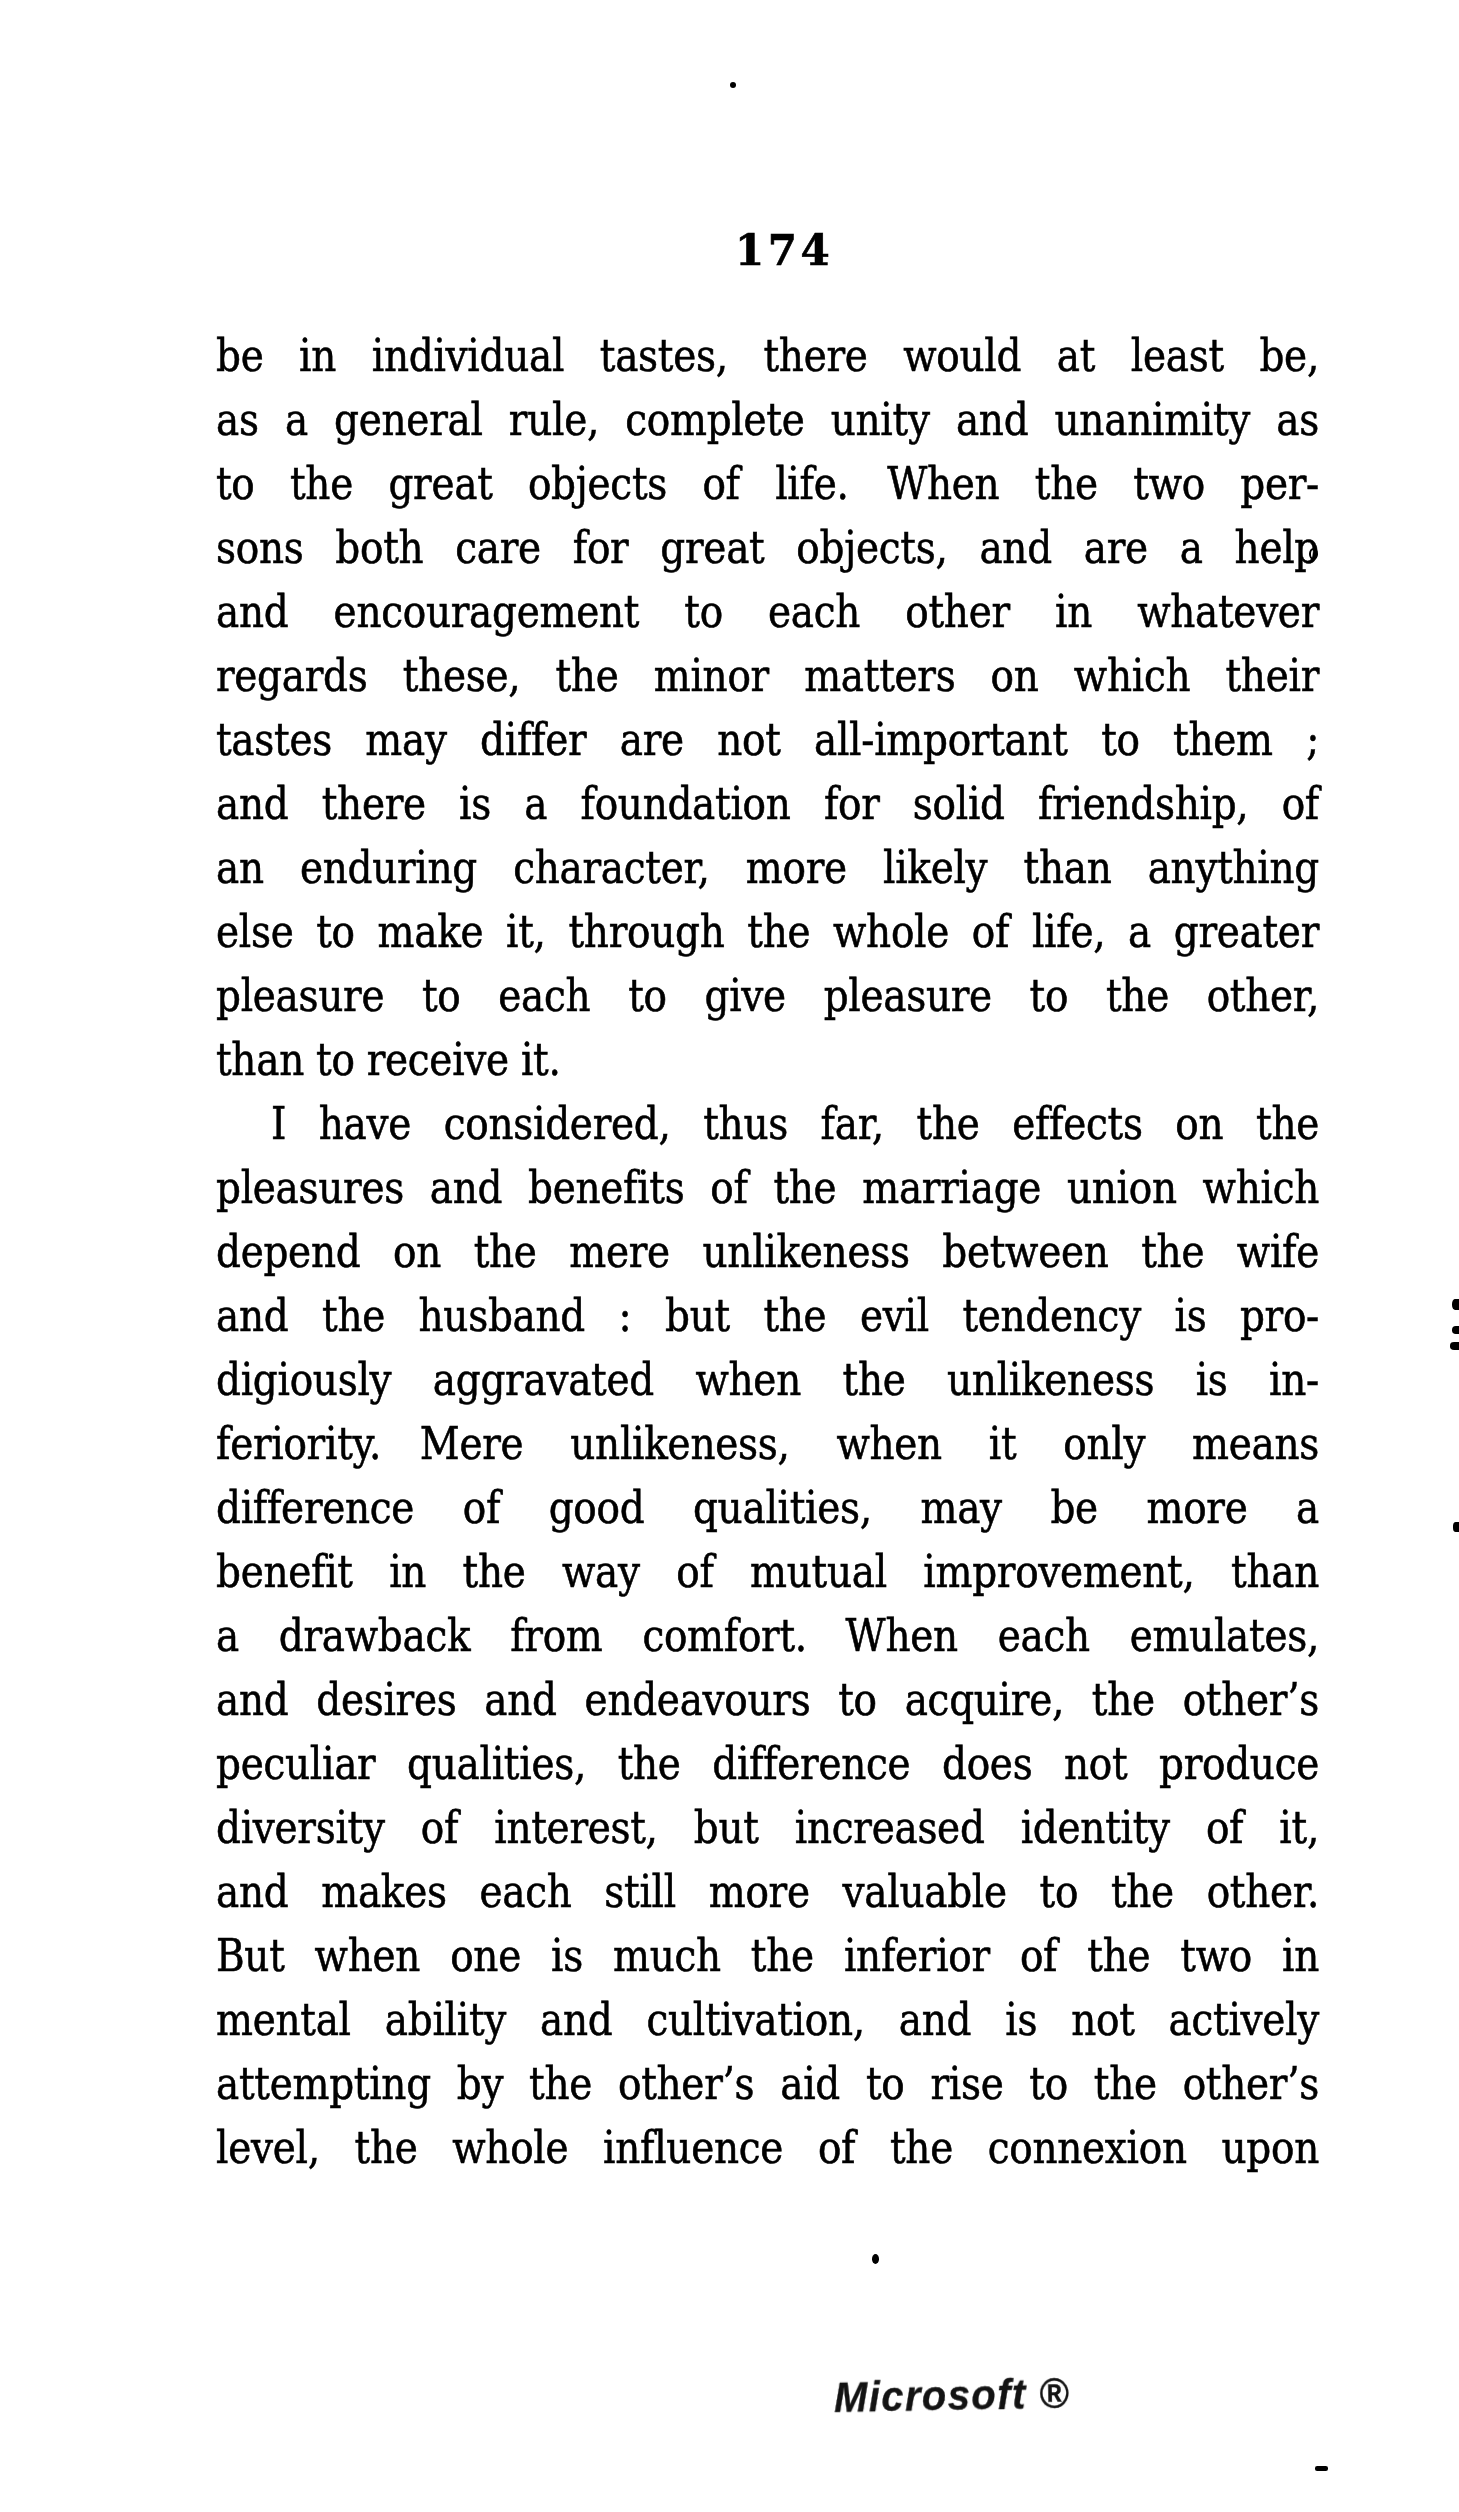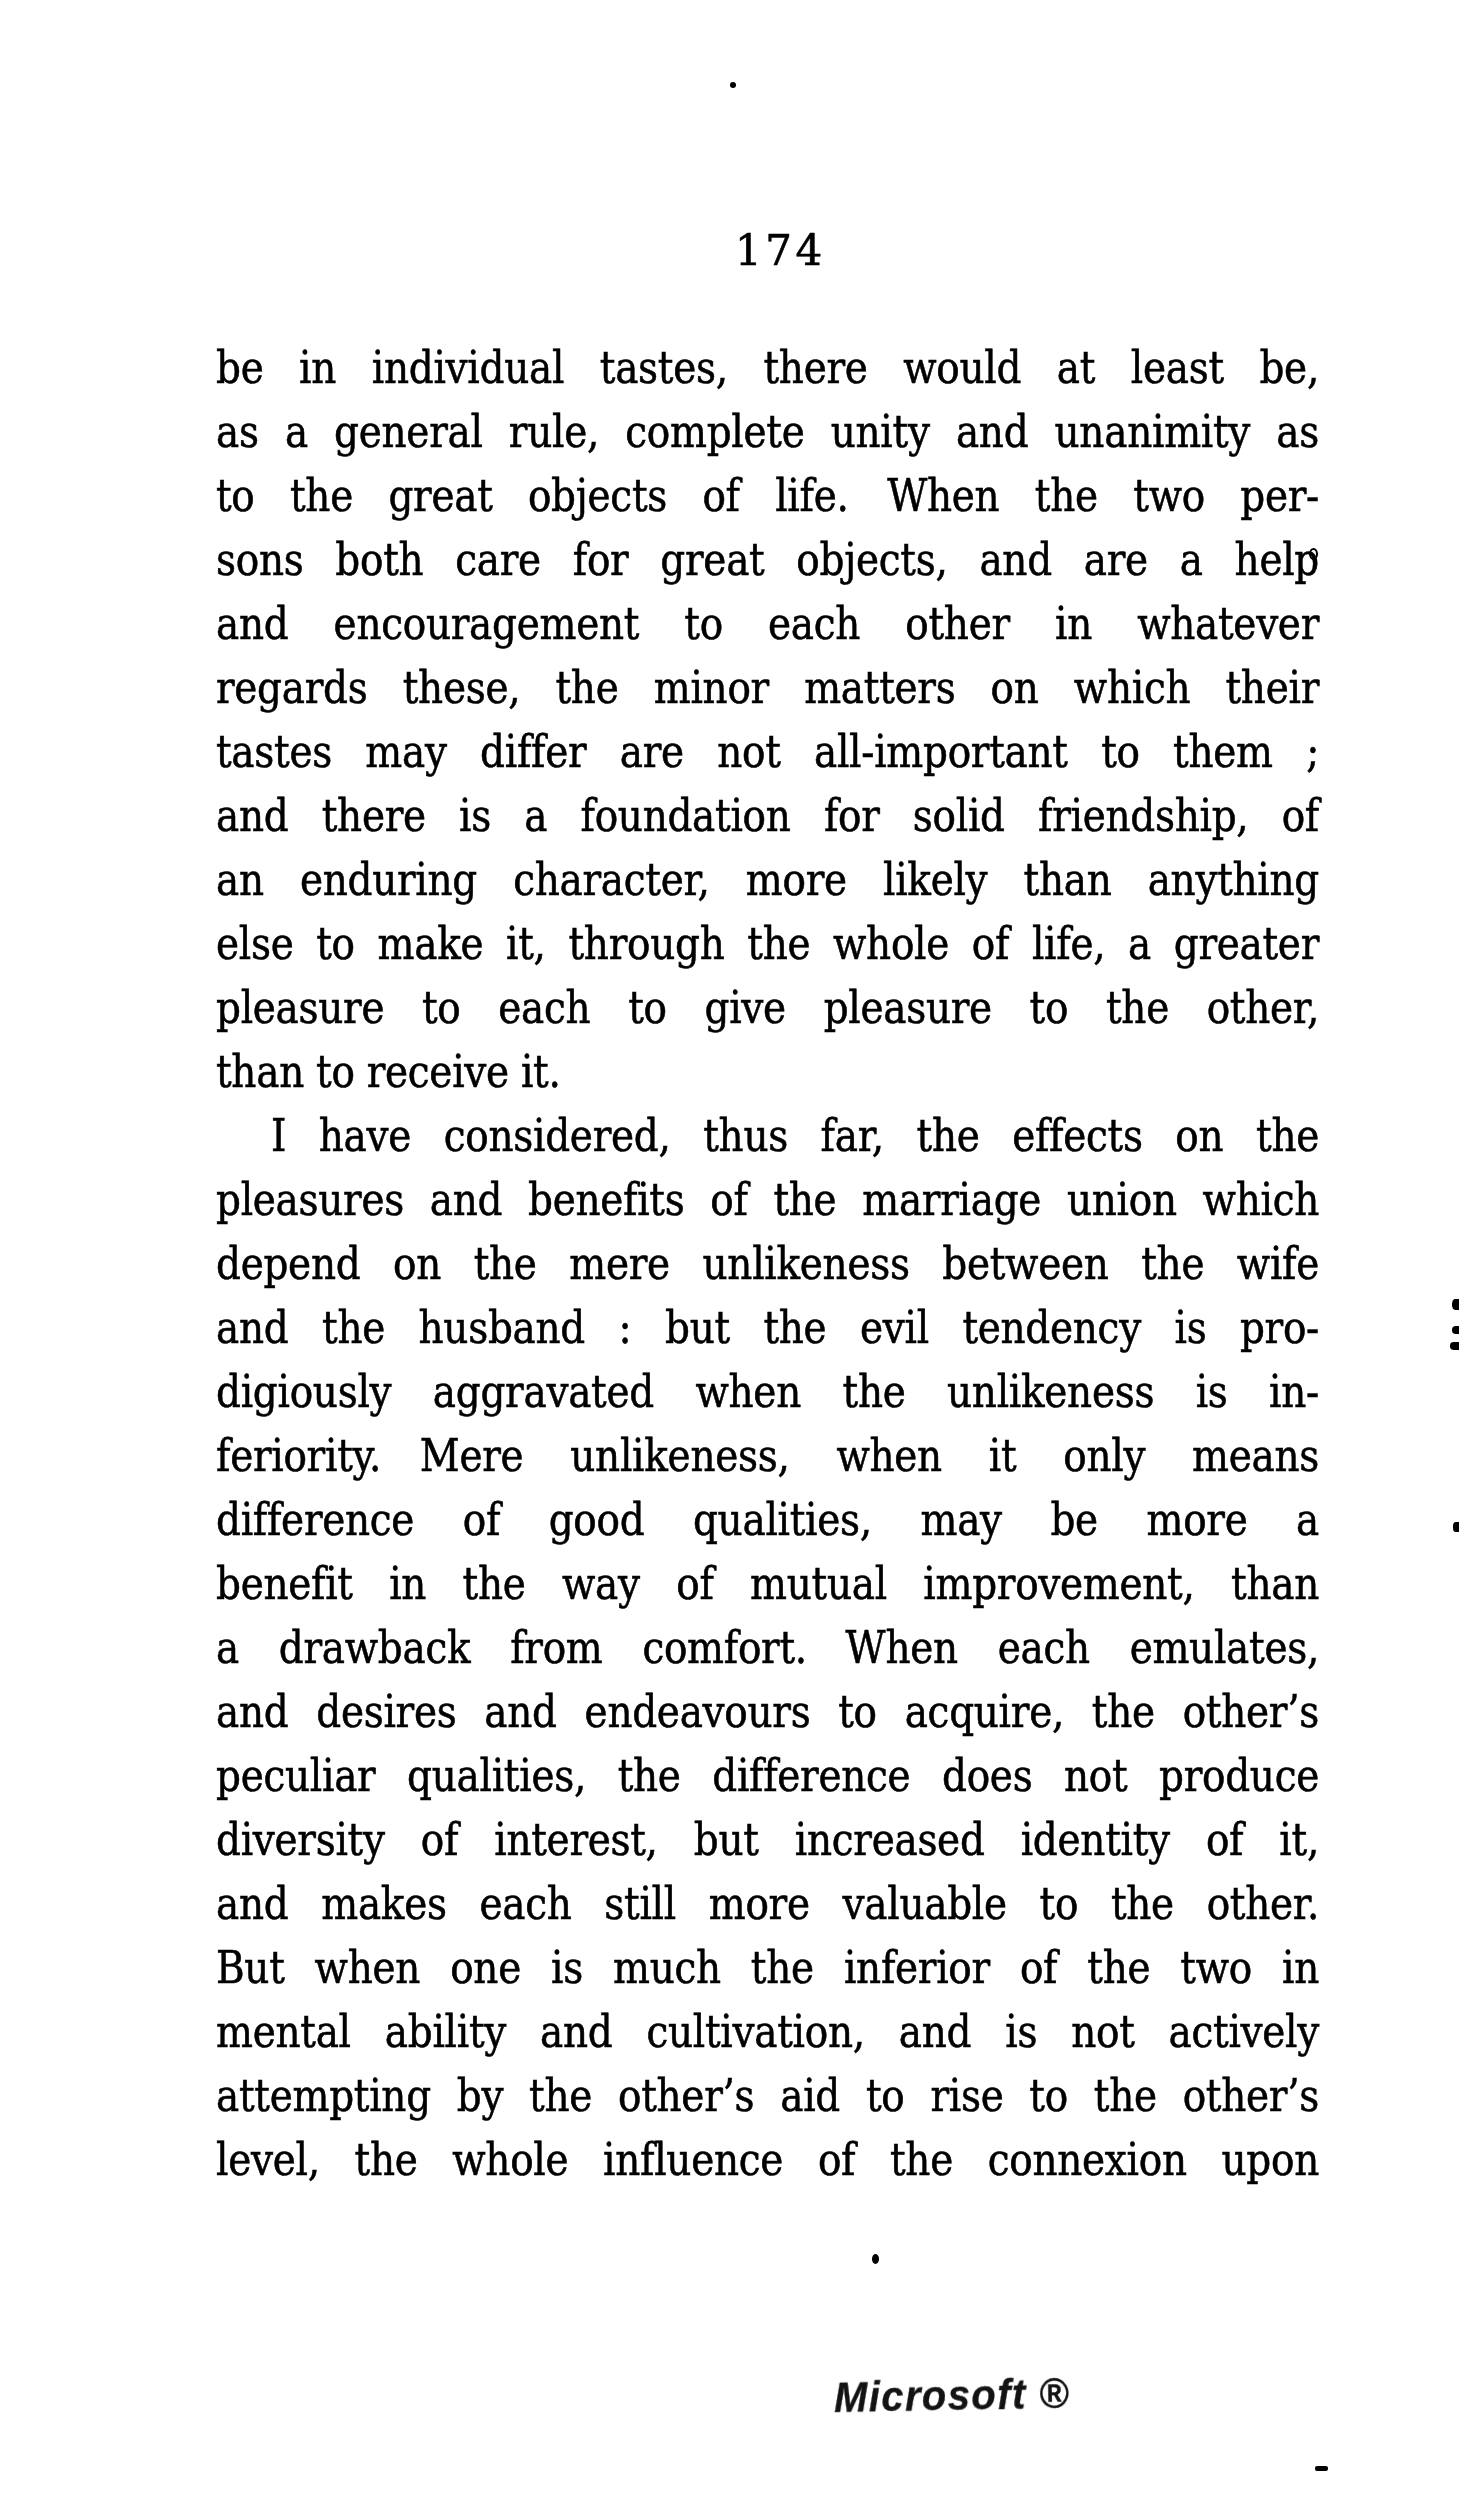--- a/index.html
+++ b/index.html
@@ -14,28 +14,28 @@
     background: #ffffff;
     overflow: hidden;
     font-family: "DejaVu Serif", serif;
     color: #000000;
   }
   .page-number {
     position: absolute;
     left: 735px;
     top: 226px;
     font-size: 42px;
-    font-weight: normal;
+    font-weight: bold;
     letter-spacing: 3.5px;
     -webkit-text-stroke: 0.6px #000;
   }
   .text-block {
     position: absolute;
     left: 216px;
-    top: 336px;
+    top: 324px;
     width: 1103px;
   }
   .line {
     height: 64px;
     line-height: 64px;
     font-size: 39px;
     letter-spacing: -0.3px;
     text-align: justify;
     text-align-last: justify;
     -webkit-text-stroke: 0.5px #000;

